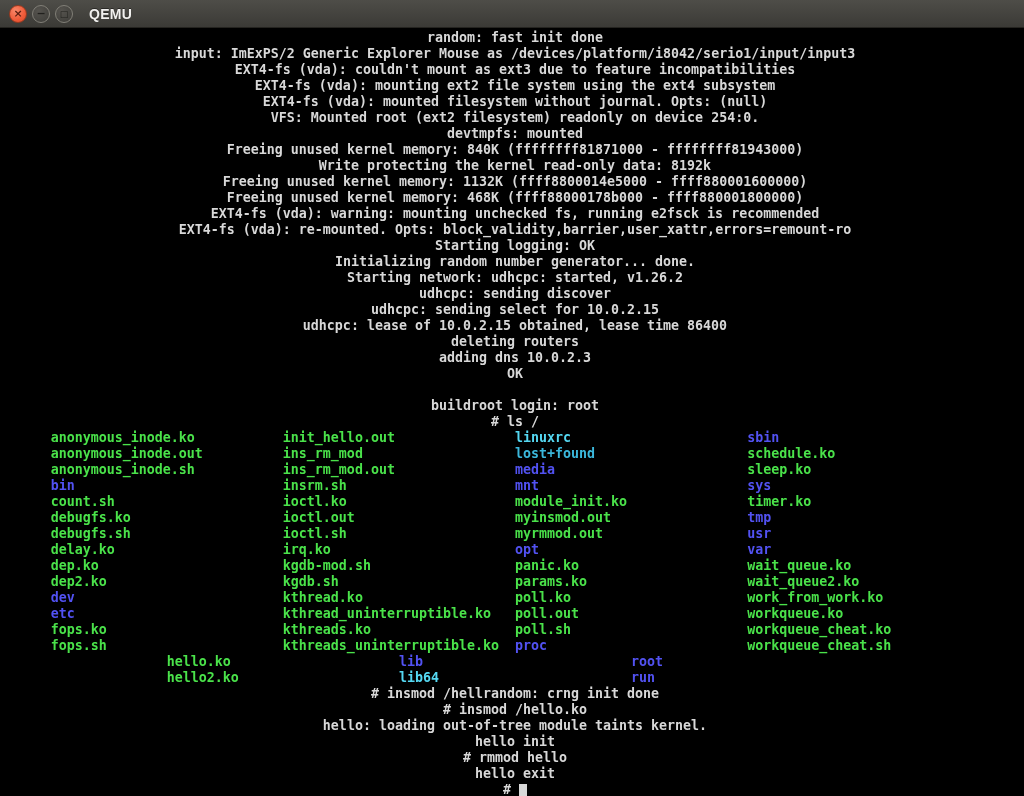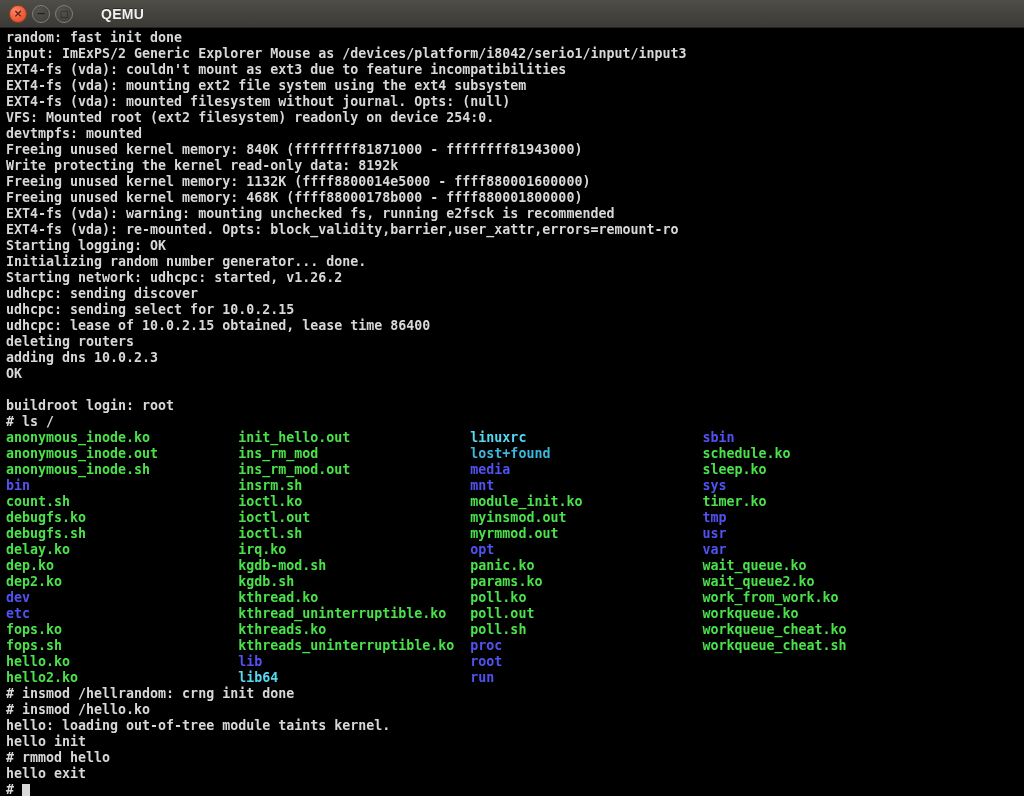--- a/index.html
+++ b/index.html
@@ -25,37 +25,38 @@
     background:radial-gradient(circle at 35% 30%,#f9886a,#ef5a38 60%,#d84a2a);
     border:1px solid #9a3a20;color:#5a1d10;
   }
   .tb-min,.tb-max{
     margin-left:5px;
     background:radial-gradient(circle at 35% 30%,#55534e,#3d3c38);
     border:1px solid #817f77;color:#21201d;
   }
   .tb-max{font-size:9px;}
   .tb-title{
-    margin-left:28px;
+    margin-left:16px;
     font:bold 14px "Liberation Sans",sans-serif;
     color:#f1f0ee;letter-spacing:.3px;
     text-shadow:0 -1px 0 #2a2926;
   }
 
   
   .screen{
     flex:1 1 auto;
     background:var(--bg,#000);
     color:var(--fg,#d8d8d8);
     font:bold 13.3px "DejaVu Sans Mono",monospace;
     line-height:16px;
     white-space:pre;
     padding:2px 0 0 6px;
     box-sizing:border-box;
     overflow:hidden;
+    text-align:center;
   }
   .term-line{height:16px;}
   .c-green{color:var(--green);}
   .c-blue{color:var(--blue);}
   .c-cyan{color:var(--cyan);}
   .c-cyan_dim{color:var(--cyan_dim);}
   .cursor{
     display:inline-block;width:8px;height:13px;
     background:var(--fg,#d8d8d8);
     vertical-align:bottom;margin-bottom:1px;

